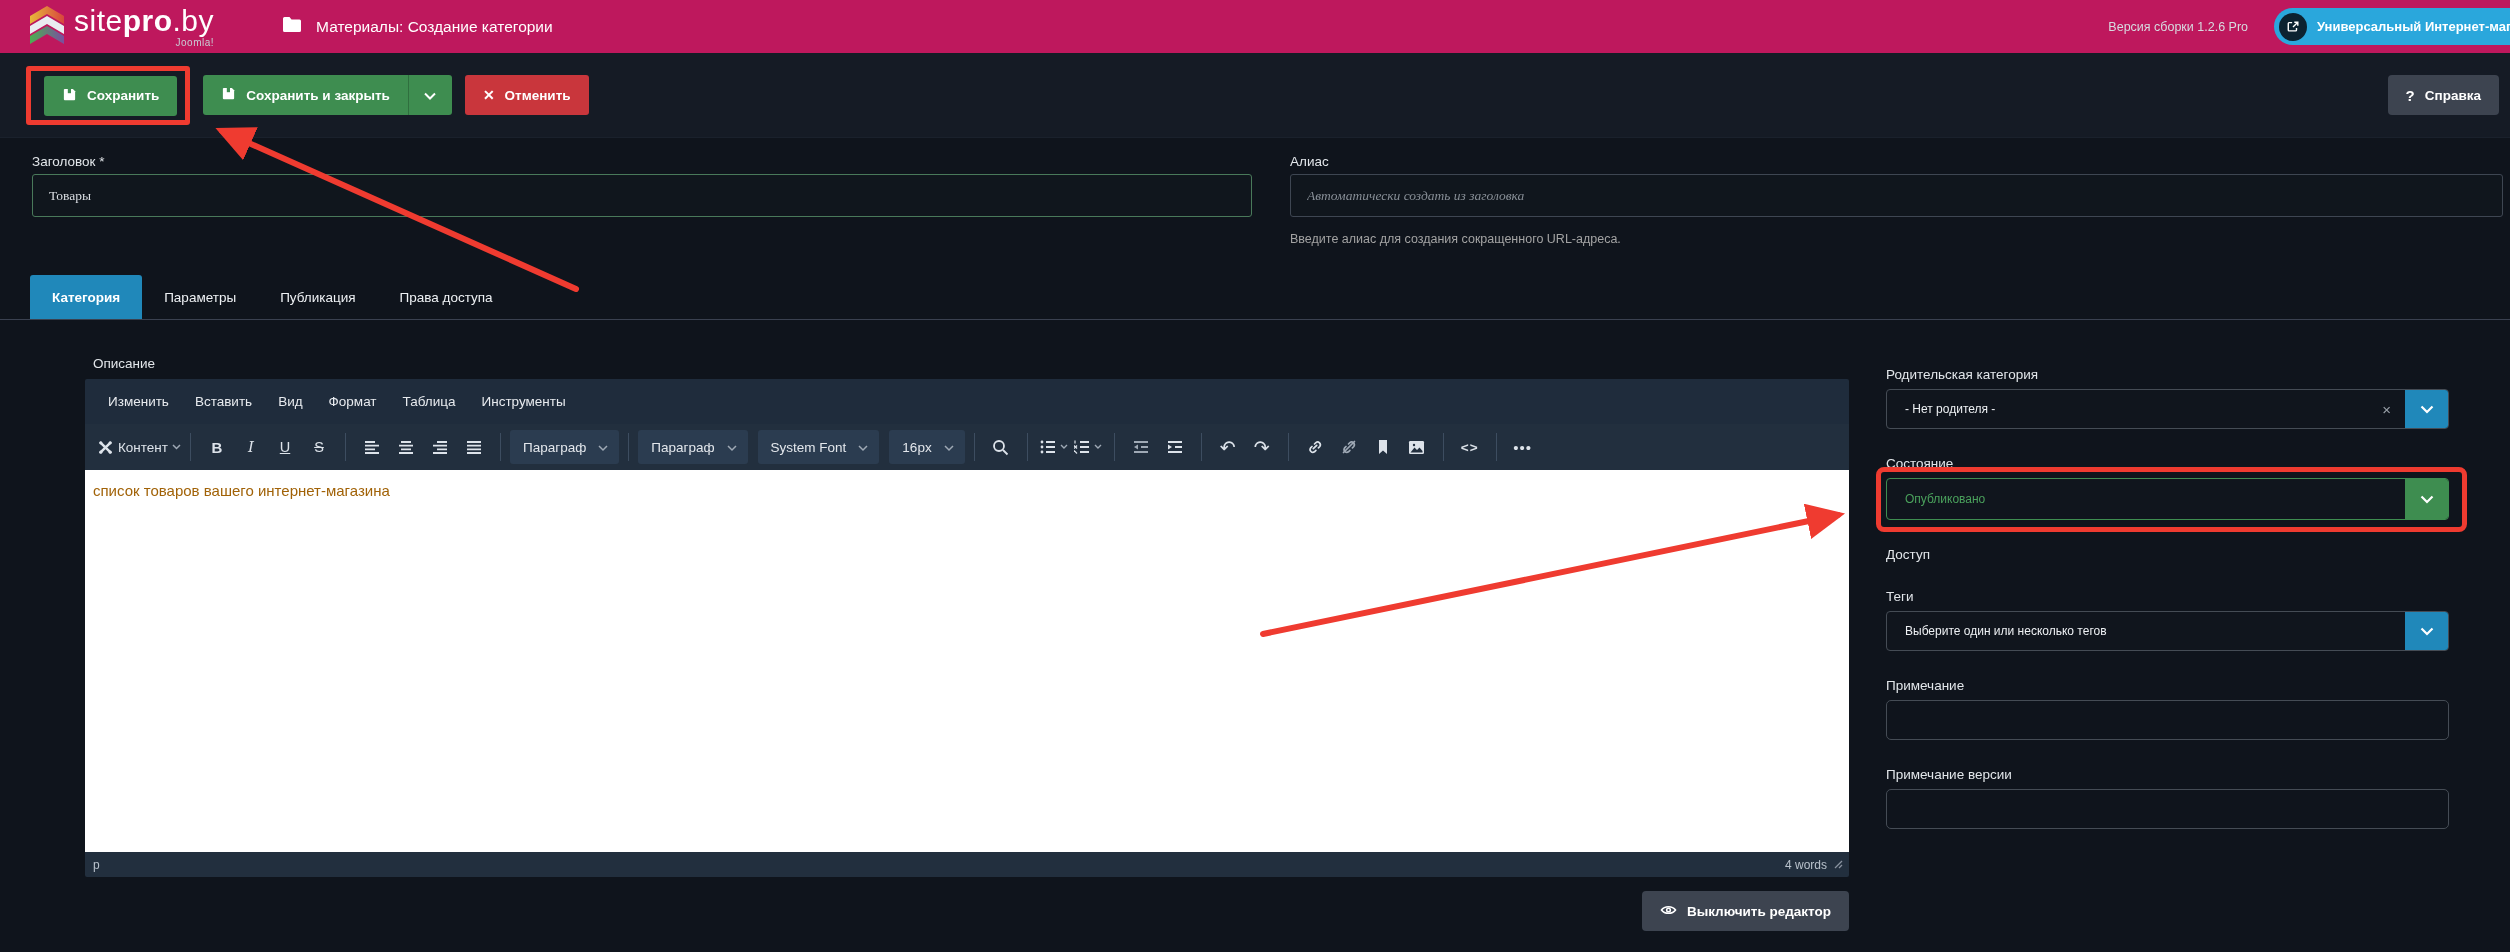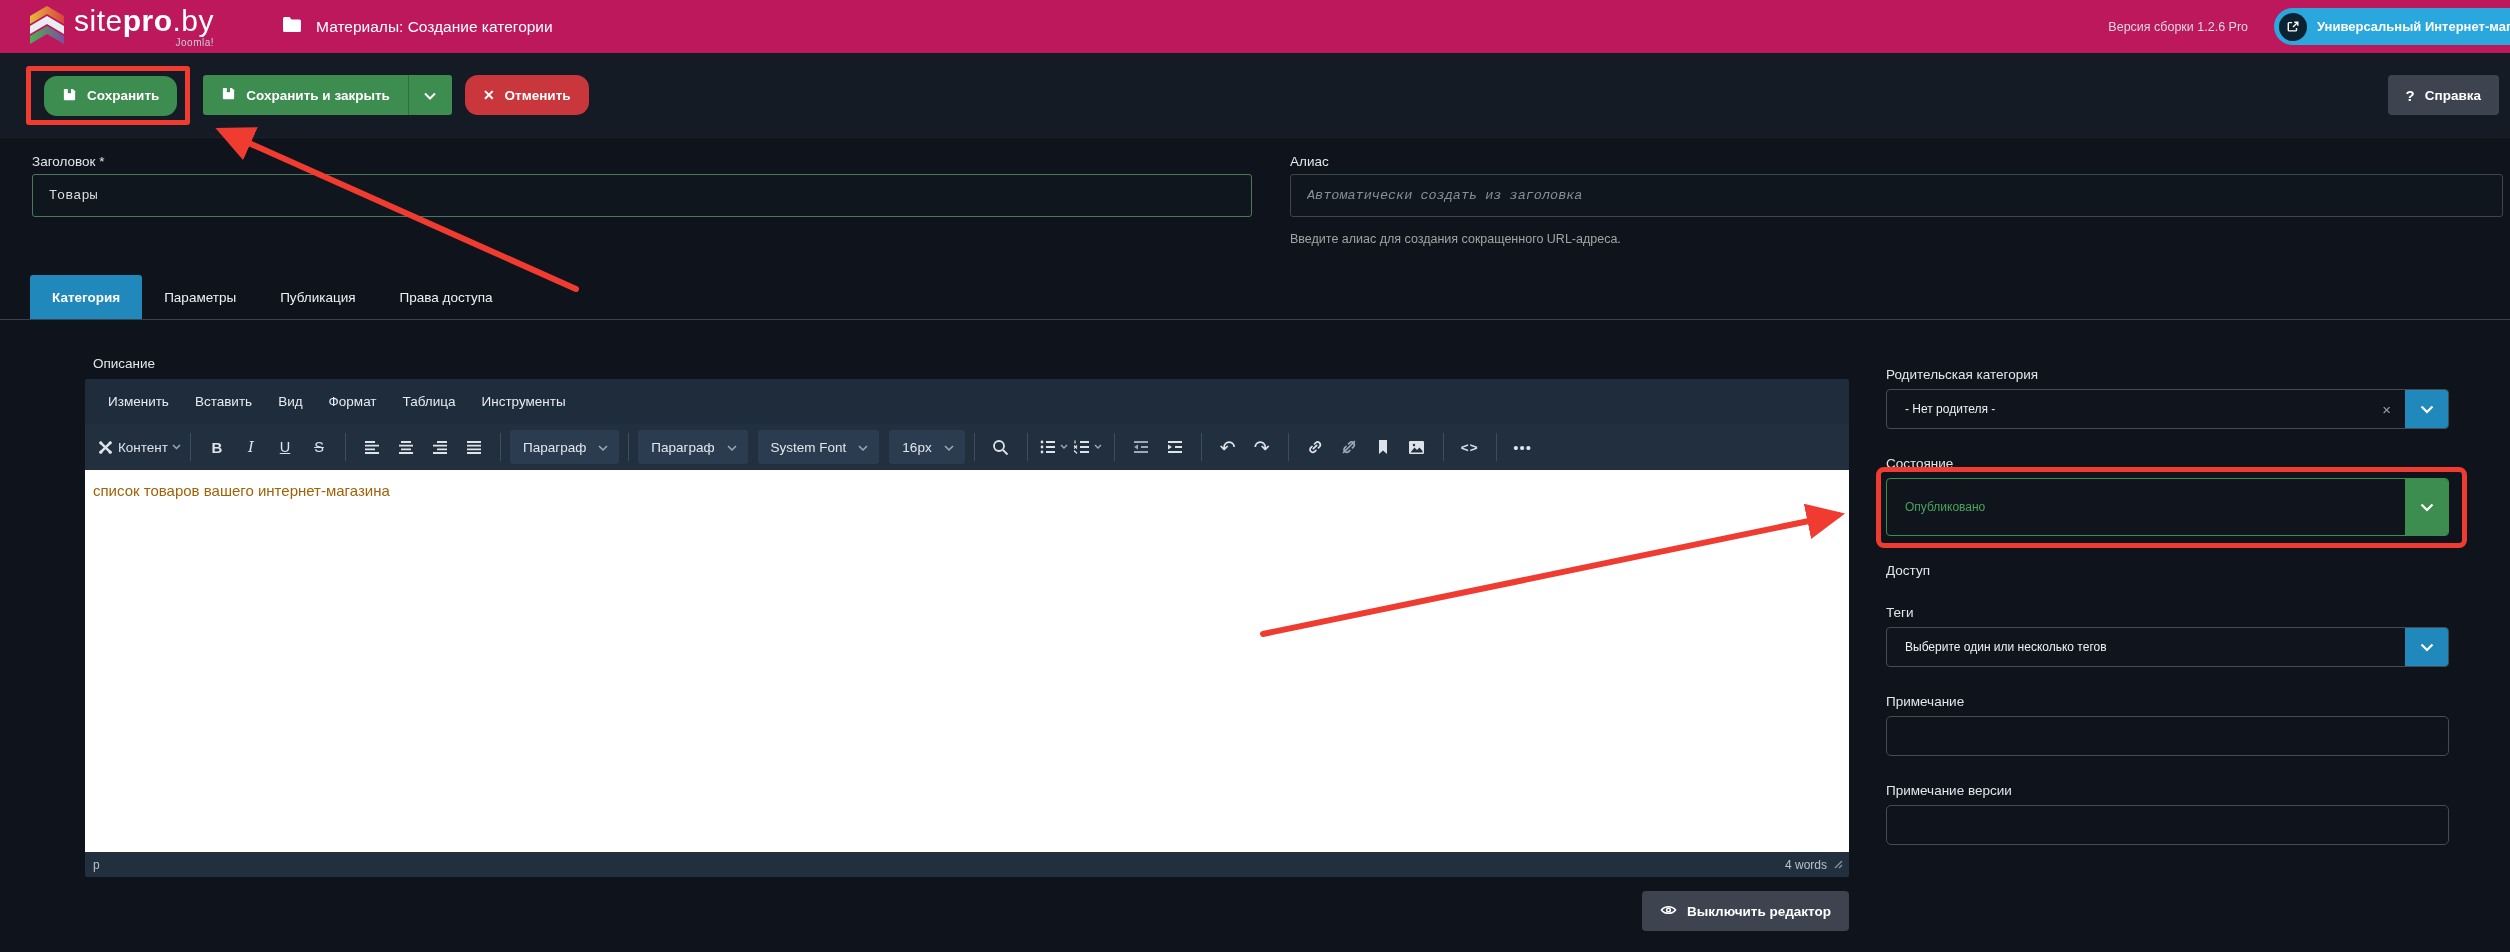--- a/index.html
+++ b/index.html
@@ -22,41 +22,41 @@
   .tb-right { margin-left:auto; display:flex; align-items:center; }
   .version { font-size:12.5px; color:#d7dbe0; margin-right:26px; white-space:nowrap; }
   .tpl-badge { display:flex; align-items:center; gap:10px; background:#2aa7dc; border-radius:19px;
                height:37px; padding:0 22px 0 5px; margin-right:-48px; white-space:nowrap; }
   .tpl-badge .circ { width:28px; height:28px; border-radius:50%; background:#0c2230; display:flex; align-items:center; justify-content:center; }
   .tpl-badge .txt { font-size:13px; font-weight:600; color:#fff; }
   
   .actionbar { height:85px; background:#151b25; border-bottom:1px solid #1a212c;
                display:flex; align-items:center; padding:0 11px 0 26px; }
   .btn { display:flex; align-items:center; gap:10px; height:40px; border:none; cursor:pointer;
-         border-radius:13px; font-family:inherit; font-size:13.5px; font-weight:600; color:#fff; padding:0 18px; }
+         border-radius:3px; font-family:inherit; font-size:13.5px; font-weight:600; color:#fff; padding:0 18px; }
   .btn-green { background:#3e8d50; }
   .btn-red { background:#c9363c; }
   .btn-gray { background:#3d4450; border-radius:4px; }
   .save-wrap { position:relative; padding:10px 13px 9px 18px; }
   .hl-box { position:absolute; border:5px solid #ef3b30; border-radius:3px; pointer-events:none; }
   .hl-save { inset:0; }
   .split-group { display:flex; margin-left:13px; }
   .split-group .main-part { border-radius:3px 0 0 3px; }
   .split-group .chev-part { width:44px; padding:0; justify-content:center; border-radius:0 3px 3px 0; border-left:1px solid #2f6f3e; }
   .ml13 { margin-left:13px; }
   .help-btn { margin-left:auto; }
   .qmark { font-size:15px; font-weight:700; }
   .xmark { font-size:14px; font-weight:700; }
   
   .fields { display:flex; gap:38px; padding:16px 7px 0 32px; }
   .f-col-title { flex:0 0 1220px; }
   .f-col-alias { flex:1; }
   .f-label { font-size:13.5px; color:#e2e6ea; margin-bottom:5px; display:block; }
   .inp { width:100%; height:43px; background:#10161d; border-radius:3px; padding:0 16px;
-         font-family:Liberation Mono, monospace; font-size:13.5px; color:#d9dde2; outline:none; }
+         font-family:Liberation Serif, serif; font-size:13.5px; color:#d9dde2; outline:none; }
   .inp-title { border:1px solid #49795a; }
   .inp-alias { border:1px solid #3e4652; }
   .inp-alias::placeholder { font-style:italic; color:#878e96; }
   .f-help { font-size:12.5px; color:#a3a3a3; margin-top:15px; }
   
   .tabbar { margin-top:29px; border-bottom:1px solid #3a4150; padding-left:30px; display:flex; align-items:flex-end; }
   .tab { height:44px; display:flex; align-items:center; padding:0 22px; font-size:13.5px; color:#eef1f4; cursor:pointer; }
   .tab.active { background:#2088ba; border-radius:3px 3px 0 0; font-weight:600; color:#fff; }
   
   .main { display:flex; gap:37px; padding:36px 61px 0 85px; }
@@ -91,21 +91,21 @@
   .main-right { flex:1; padding-top:11px; }
   .fgroup { margin-bottom:27px; }
   .fgroup .f-label { margin-bottom:7px; }
   .sel { display:flex; align-items:stretch; height:40px; border:1px solid #454c55; border-radius:4px;
          background:#10151d; overflow:hidden; cursor:pointer; }
   .sel-text { flex:1; display:flex; align-items:center; padding:0 18px; font-size:12px; color:#eef1f4; }
   .sel-clear { display:flex; align-items:center; padding:0 14px; color:#9aa1a9; font-size:15px; cursor:pointer; }
   .sel-btn { width:43px; flex:none; display:flex; align-items:center; justify-content:center; cursor:pointer; }
   .sel-btn-blue { background:#2088ba; }
   .sel-btn-green { background:#3e8d50; }
-  .sel-state { border-color:#3e8d50; height:58px;text-align:center; }
+  .sel-state { border-color:#3e8d50; height:42px;text-align:center; }
   .sel-state .sel-text { color:#4aa15c; }
   .state-wrap { position:relative; }
   .hl-state { left:-10px; right:-18px; top:-11px; bottom:-12px; border-radius:8px; }
   .note-inp { width:100%; height:40px; background:transparent; border:1px solid #454c55; border-radius:5px;
               padding:0 14px; color:#eef1f4; font-family:inherit; font-size:13.5px; outline:none; }
   
   .anno { position:absolute; inset:0; pointer-events:none; }
 </style>
 </head>
 <body>

